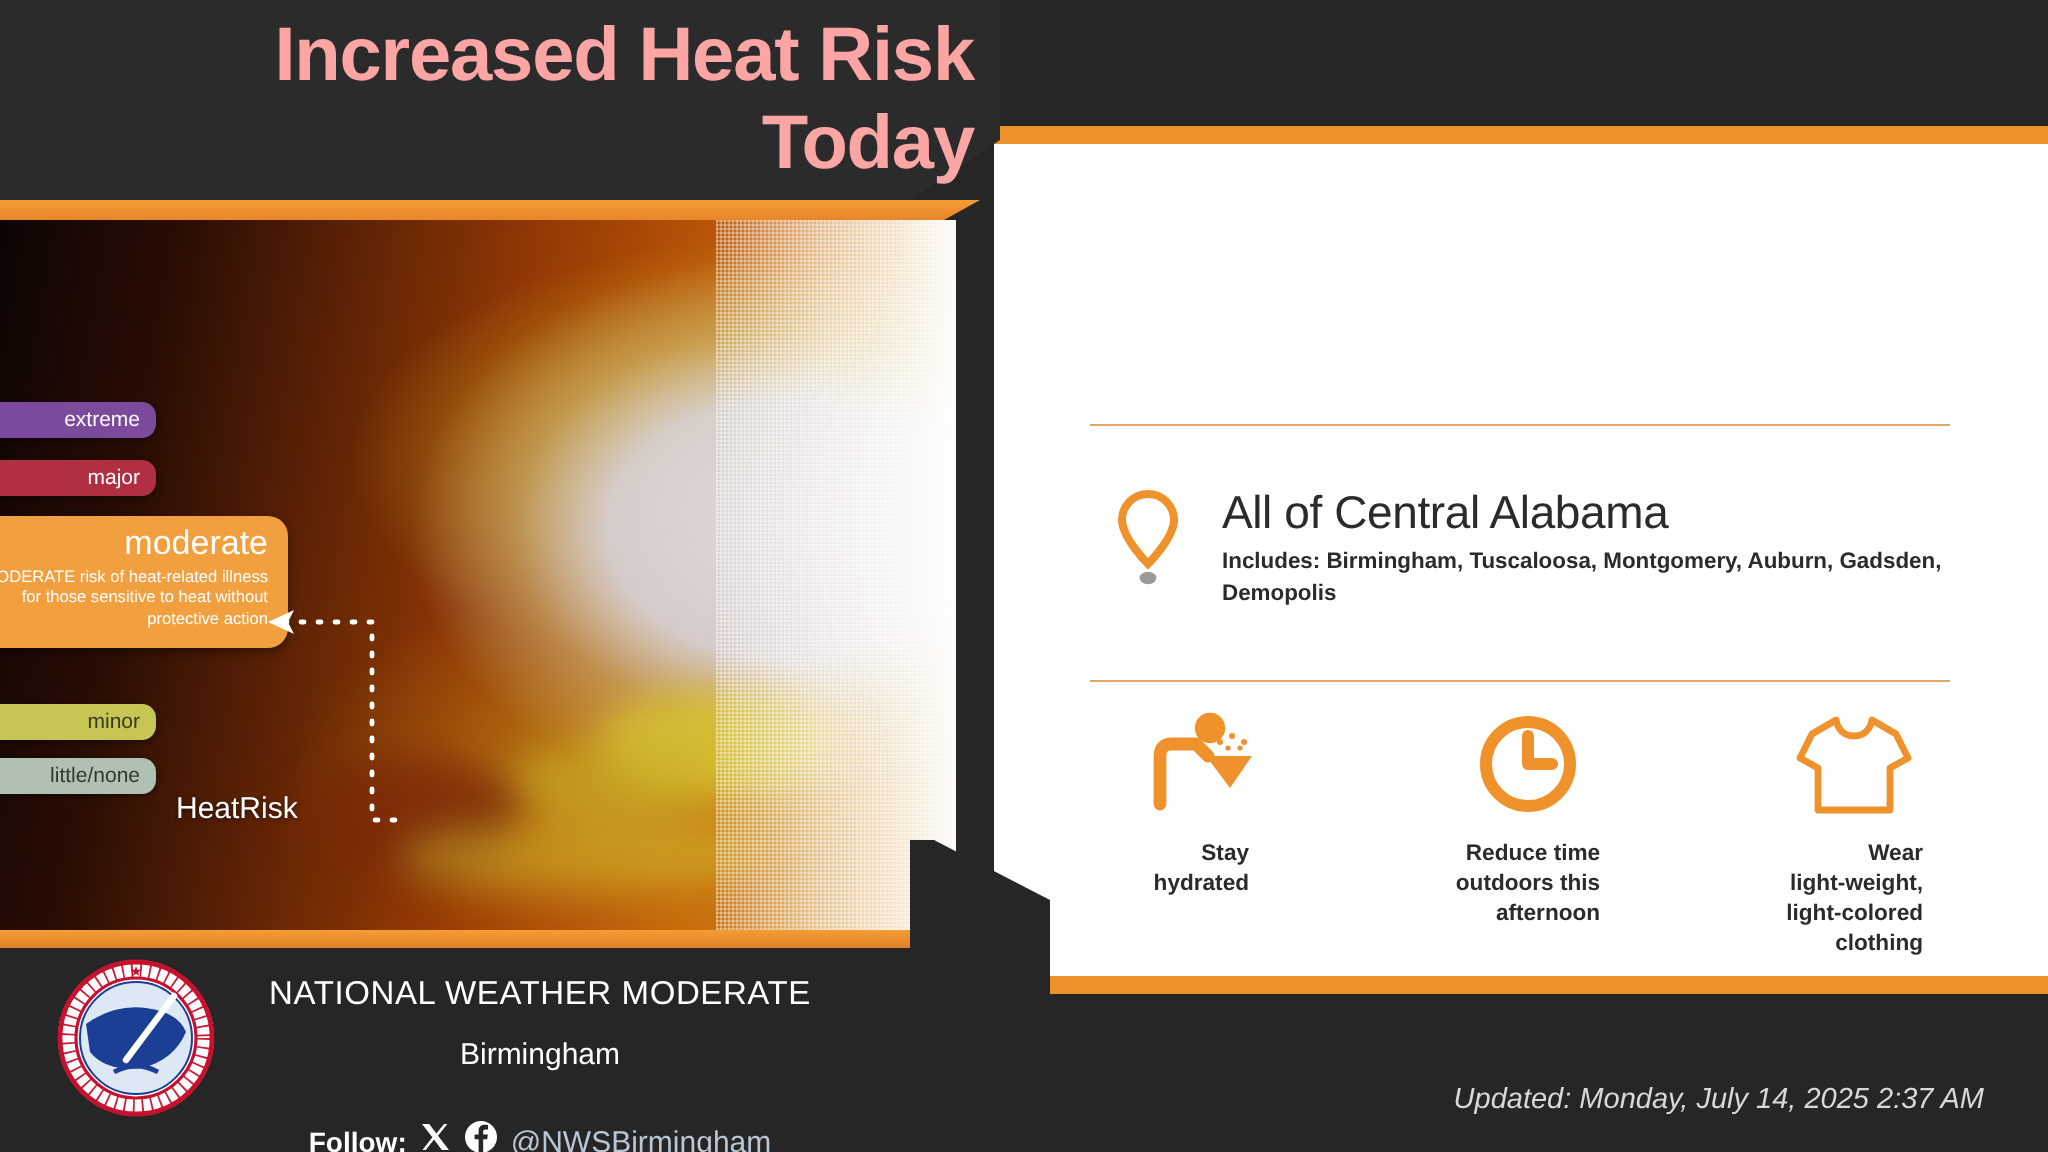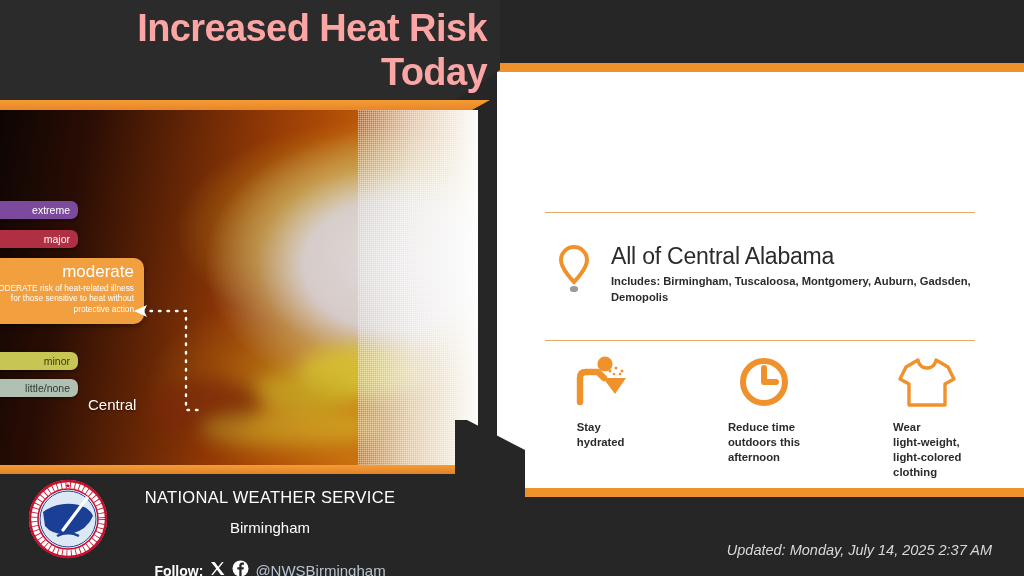--- a/index.html
+++ b/index.html
@@ -179,21 +179,21 @@
     display: flex; justify-content: space-around; align-items: flex-start;
   }
   .tip {
     width: 118px;
     display: flex; flex-direction: column; align-items: center;
   }
   .tip-icon { height: 56px; display: flex; align-items: center; justify-content: center; }
   .tip-label {
     margin-top: 10px;
     font-size: 11.3px; font-weight: bold; color: #2b2b2b;
-    text-align: left; line-height: 1.34;
+    text-align: right; line-height: 1.34;
     white-space: pre-line;
   }
 
   
   #footer { position: absolute; left: 0; top: 474px; width: 1024px; height: 102px; z-index: 3; }
   #nws-logo { position: absolute; left: 27px; top: 4px; }
   #footer-text { position: absolute; left: 120px; top: 14px; width: 300px; text-align: center; }
   #nws-line1 { color: #ffffff; font-size: 16.5px; letter-spacing: 0.3px; }
   #nws-line2 { color: #ffffff; font-size: 15px; margin-top: 12px; }
   #follow-row {
@@ -239,21 +239,21 @@
   <div class="legend-chip" id="chip-none">
     <span>little/none</span>
   </div>
 </div>
 
 <svg id="leader-svg" width="70" height="145">
   <path d="M12,41 L56,41 L56,140 L70,140" fill="none" stroke="#ffffff" stroke-width="2.4" stroke-linecap="round" stroke-dasharray="1.5 7"></path>
   <path d="M4,41 L17,35 L14,41 L17,47 Z" fill="#ffffff"></path>
 </svg>
 
-<div id="heatrisk-label">Central</div>
+<div id="heatrisk-label">HeatRisk</div>
 
 <div id="header-band"></div>
 <div id="header-title">Increased Heat Risk
 Today</div>
 <div id="header-underline"></div>
 
 <div id="info-panel">
 
 
   <div class="divider" id="divider-1"></div>
@@ -335,21 +335,21 @@
       <path d="M16,34 Q30,24 46,26 Q62,28 66,38 Q60,52 44,56 Q26,58 18,48 Z" fill="#1b3f94"></path>
       <path d="M29,26 Q38,22 48,25" fill="none" stroke="#dce9f5" stroke-width="1.4"></path>
       <path d="M60,20 L36,52" stroke="#ffffff" stroke-width="3.2" stroke-linecap="round"></path>
       <path d="M30,58 Q41,52 52,58" fill="none" stroke="#1b3f94" stroke-width="2.4"></path>
       <text x="41" y="10" font-family="Liberation Sans, sans-serif" font-size="7" fill="#c8102e" text-anchor="middle">★</text>
       <circle cx="41" cy="41" r="34" fill="none" stroke="#c8102e" stroke-width="7" stroke-dasharray="0.9 3.6" opacity="0.95"></circle>
     </svg>
   </div>
 
   <div id="footer-text">
-    <div id="nws-line1">NATIONAL WEATHER SERVICE</div>
+    <div id="nws-line1">NATIONAL WEATHER MODERATE</div>
     <div id="nws-line2">Birmingham</div>
     <div id="follow-row">
       <span id="follow-label">Follow:</span>
       <span>
         <svg width="17" height="17" viewBox="0 0 17 17">
           <path d="M2,2 L7.2,8.6 L2.2,15 L3.9,15 L8,9.8 L11.9,15 L15.5,15 L10,7.9 L14.7,2 L13,2 L9.2,6.8 L5.6,2 Z" fill="#ffffff"></path>
         </svg>
       </span>
       <span>
         <svg width="17" height="17" viewBox="0 0 17 17">

